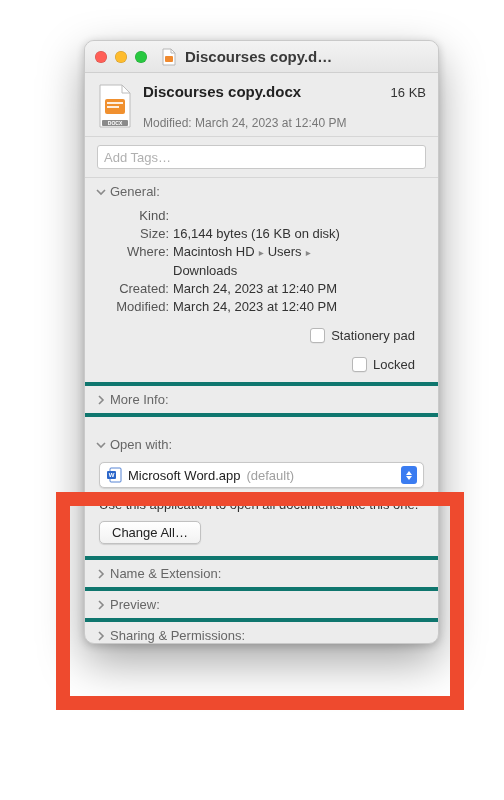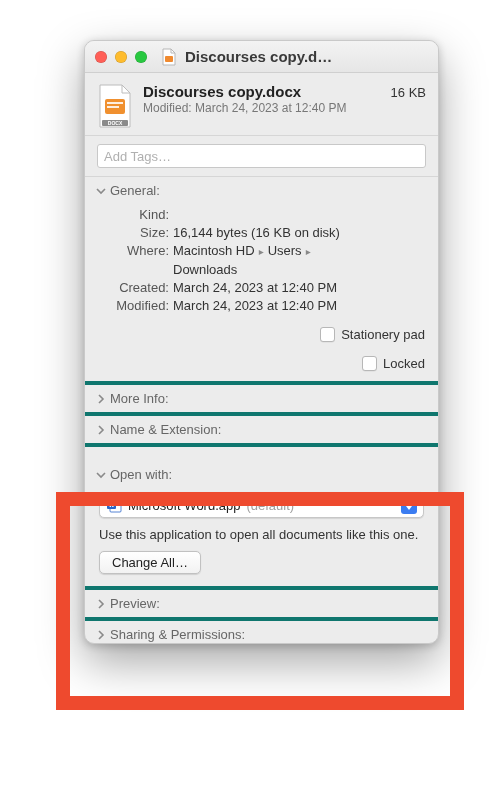--- a/index.html
+++ b/index.html
@@ -58,36 +58,36 @@
     border-bottom:1px solid #d6d6d6;
   }
   .file-icon {
     width:36px; height:46px; flex-shrink:0;
     display:flex; align-items:center; justify-content:center;
   }
   .file-meta { flex:1; min-width:0; }
   .file-name-row { display:flex; align-items:baseline; gap:12px; }
   .file-name { font-weight:700; font-size:15px; color:#222; flex:1; white-space:nowrap; overflow:hidden; text-overflow:ellipsis; }
   .file-size { font-size:13px; color:#333; white-space:nowrap; }
-  .file-modified { font-size:12px; color:#777; margin-top:1px; }
+  .file-modified { font-size:12px; color:#777; margin-top:16px; }
   
   .tags-wrap { padding:8px 12px 8px 12px; border-bottom:1px solid #d6d6d6; }
   .tags-input {
     width:100%; height:24px; border:1px solid #c8c8c8; border-radius:3px;
     background:#fff; padding:2px 6px; font-size:13px; color:#333;
   }
   .tags-input::placeholder { color:#b0b0b0; }
   .section { border-bottom:4px solid #0f766e; }
   .section-header {
     display:flex; align-items:center; gap:4px;
     padding:6px 10px; font-size:13px; color:#555; cursor:default;
   }
   .disclosure { width:11px; height:11px; display:inline-flex; align-items:center; justify-content:center; color:#8a8a8a; }
   .section-label { color:#666; }
-  .general-body { padding:2px 13px 10px 12px; }
+  .general-body { padding:2px 23px 10px 12px; }
   .kv { display:flex; align-items:flex-start; font-size:13px; color:#333; line-height:18px; }
   .kv .k { width:76px; text-align:right; color:#555; padding-right:4px; flex-shrink:0; }
   .kv .v { flex:1; color:#333; }
   .sep-arrow { color:#888; padding:0 4px; font-size:10px; }
   .checks { margin-top:12px; padding-left:56px; display:flex; flex-direction:column; gap:14px;align-items:flex-end; }
   .check-row { display:flex; align-items:center; gap:6px; font-size:13px; color:#333; }
   .checkbox {
     width:15px; height:15px; border:1px solid #b7b7b7; border-radius:3px; background:#fff;
     box-shadow: inset 0 1px 0 #fff, 0 0.5px 0 rgba(0,0,0,0.08);
   }
@@ -227,31 +227,20 @@
       <span class="disclosure">
         <svg width="10" height="10" viewBox="0 0 10 10">
             <path d="M3 1 L7 5 L3 9" fill="none" stroke="#8a8a8a" stroke-width="1.6"></path>
           </svg>
       </span>
       <span class="section-label">More Info:</span>
     </div>
   </div>
 
   <div class="section">
-    <div class="section-header">
-      <span class="disclosure">
-        <svg width="10" height="10" viewBox="0 0 10 10">
-            <path d="M3 1 L7 5 L3 9" fill="none" stroke="#8a8a8a" stroke-width="1.6"></path>
-          </svg>
-      </span>
-      <span class="section-label">Name &amp; Extension:</span>
-    </div>
-  </div>
-
-  <div class="section">
     <div class="section-header" style="padding-top:20px">
       <span class="disclosure">
         <svg width="10" height="10" viewBox="0 0 10 10">
             <path d="M1 3 L5 7 L9 3" fill="none" stroke="#8a8a8a" stroke-width="1.6"></path>
           </svg>
       </span>
       <span class="section-label">Open with:</span>
     </div>
     <div class="openwith-body">
       <div class="app-select">
@@ -274,20 +263,31 @@
     </div>
   </div>
 
   <div class="section">
     <div class="section-header">
       <span class="disclosure">
         <svg width="10" height="10" viewBox="0 0 10 10">
             <path d="M3 1 L7 5 L3 9" fill="none" stroke="#8a8a8a" stroke-width="1.6"></path>
           </svg>
       </span>
+      <span class="section-label">Name &amp; Extension:</span>
+    </div>
+  </div>
+
+  <div class="section">
+    <div class="section-header">
+      <span class="disclosure">
+        <svg width="10" height="10" viewBox="0 0 10 10">
+            <path d="M3 1 L7 5 L3 9" fill="none" stroke="#8a8a8a" stroke-width="1.6"></path>
+          </svg>
+      </span>
       <span class="section-label">Preview:</span>
     </div>
   </div>
 
   <div class="section" style="border-bottom:none">
     <div class="section-header">
       <span class="disclosure">
         <svg width="10" height="10" viewBox="0 0 10 10">
             <path d="M3 1 L7 5 L3 9" fill="none" stroke="#8a8a8a" stroke-width="1.6"></path>
           </svg>

